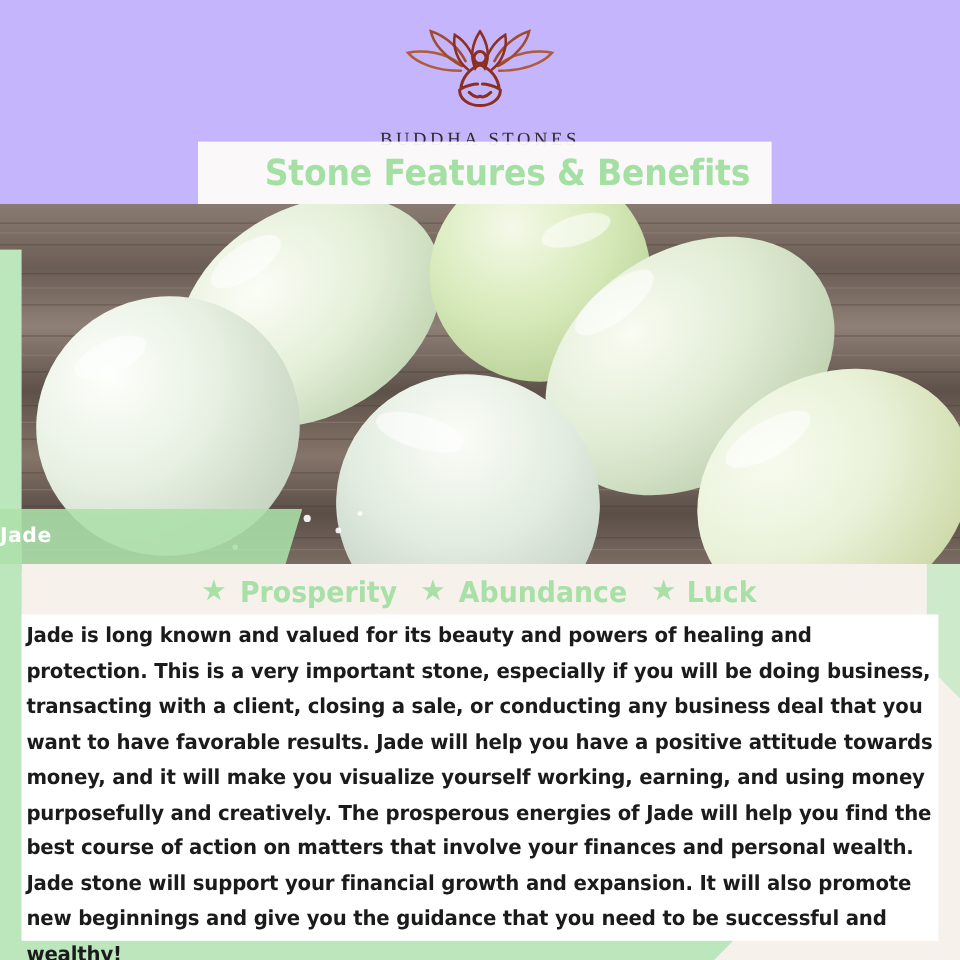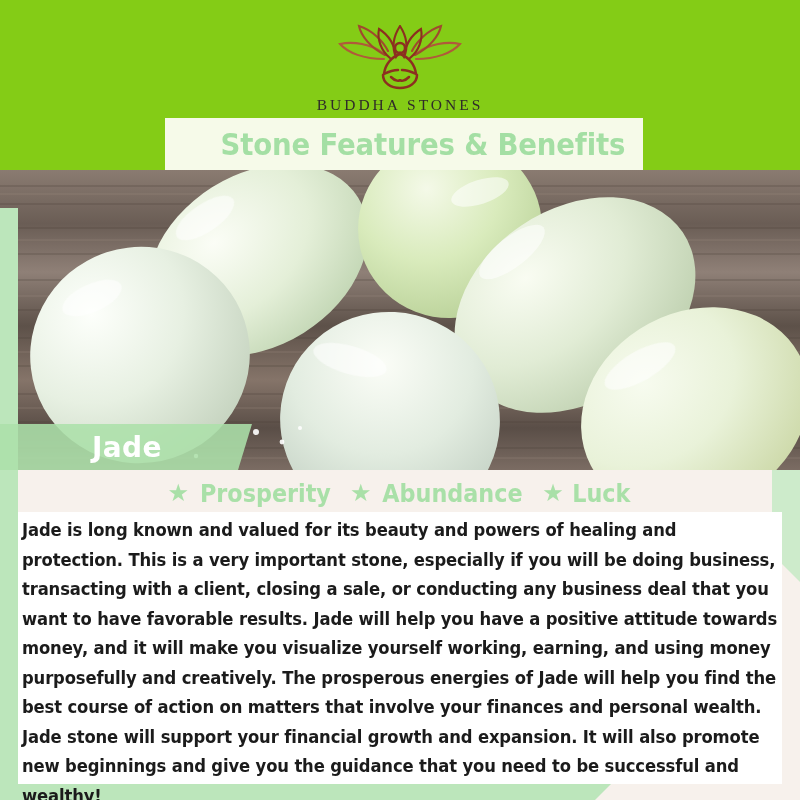--- a/index.html
+++ b/index.html
@@ -15,24 +15,25 @@
   #page {
     position:relative;
     width:800px; height:800px;
     background:#f7f1ec;
   }
 
   
   #header {
     position:absolute; left:0; top:0;
     width:800px; height:170px;
-    background:#84cc16;
+    background:#c4b5fd;
     display:flex; flex-direction:column;
     align-items:center; justify-content:flex-start;
     padding-top:22px;
+    gap:12px;
   }
   #logo-mark { width:150px; height:68px; display:block; }
   #logo-text {
     margin-top:6px;
     font-family:"Liberation Serif", serif;
     font-size:15.5px;
     letter-spacing:3.0px;
     color:#2f2b29;
     font-weight:400;
     white-space:nowrap;
@@ -81,25 +82,24 @@
   #jade-band {
     position:absolute;
     left:0; top:424px;
     width:252px; height:46px;
     background:rgba(172,224,170,0.88);
     clip-path:polygon(0 0, 252px 0, 238px 46px, 0 46px);
     display:flex; align-items:center;
     z-index:7;
   }
   #jade-label {
-    margin-left:92px;
     color:#ffffff;
     font-family:"DejaVu Sans", sans-serif;
     font-weight:700;
-    font-size:28px;
+    font-size:17px;
     letter-spacing:0.4px;
   }
 
   
   #right-tab {
     position:absolute;
     left:772px; top:470px;
     width:28px; height:112px;
     background:#cdebcb;
     clip-path:polygon(0 0, 28px 0, 28px 112px, 0 84px);

